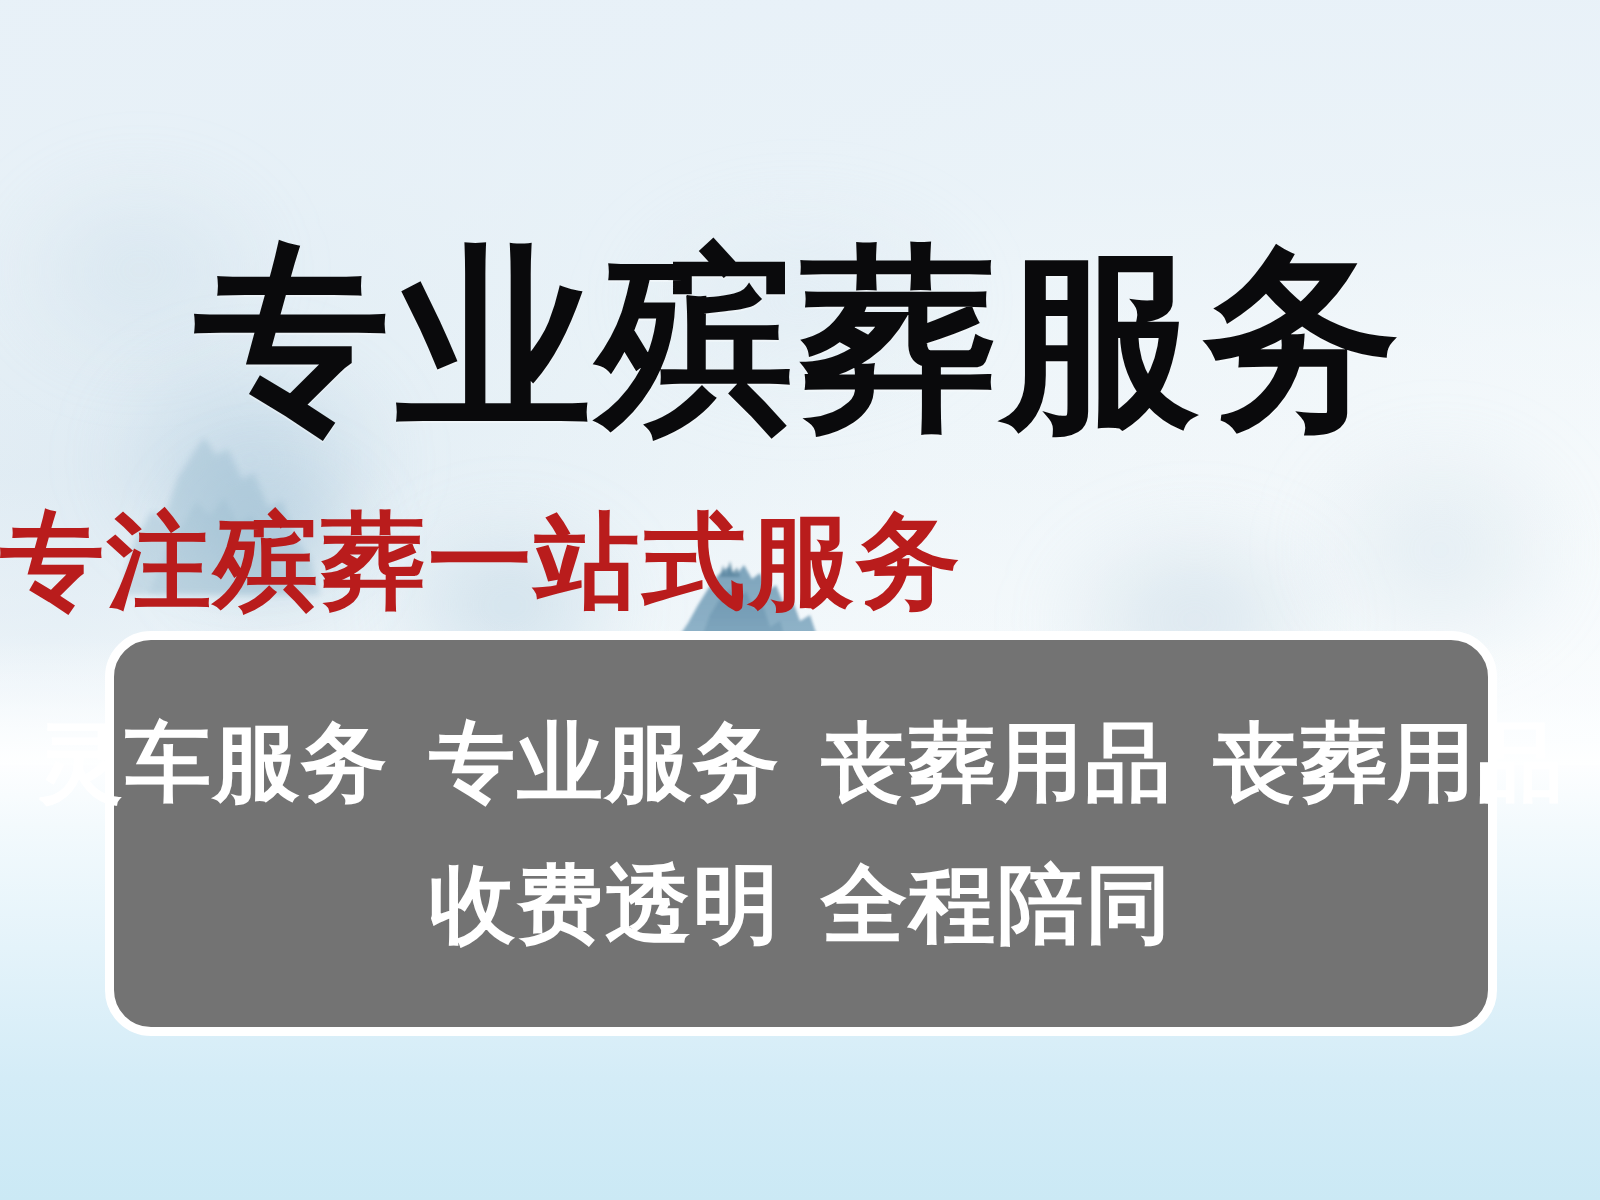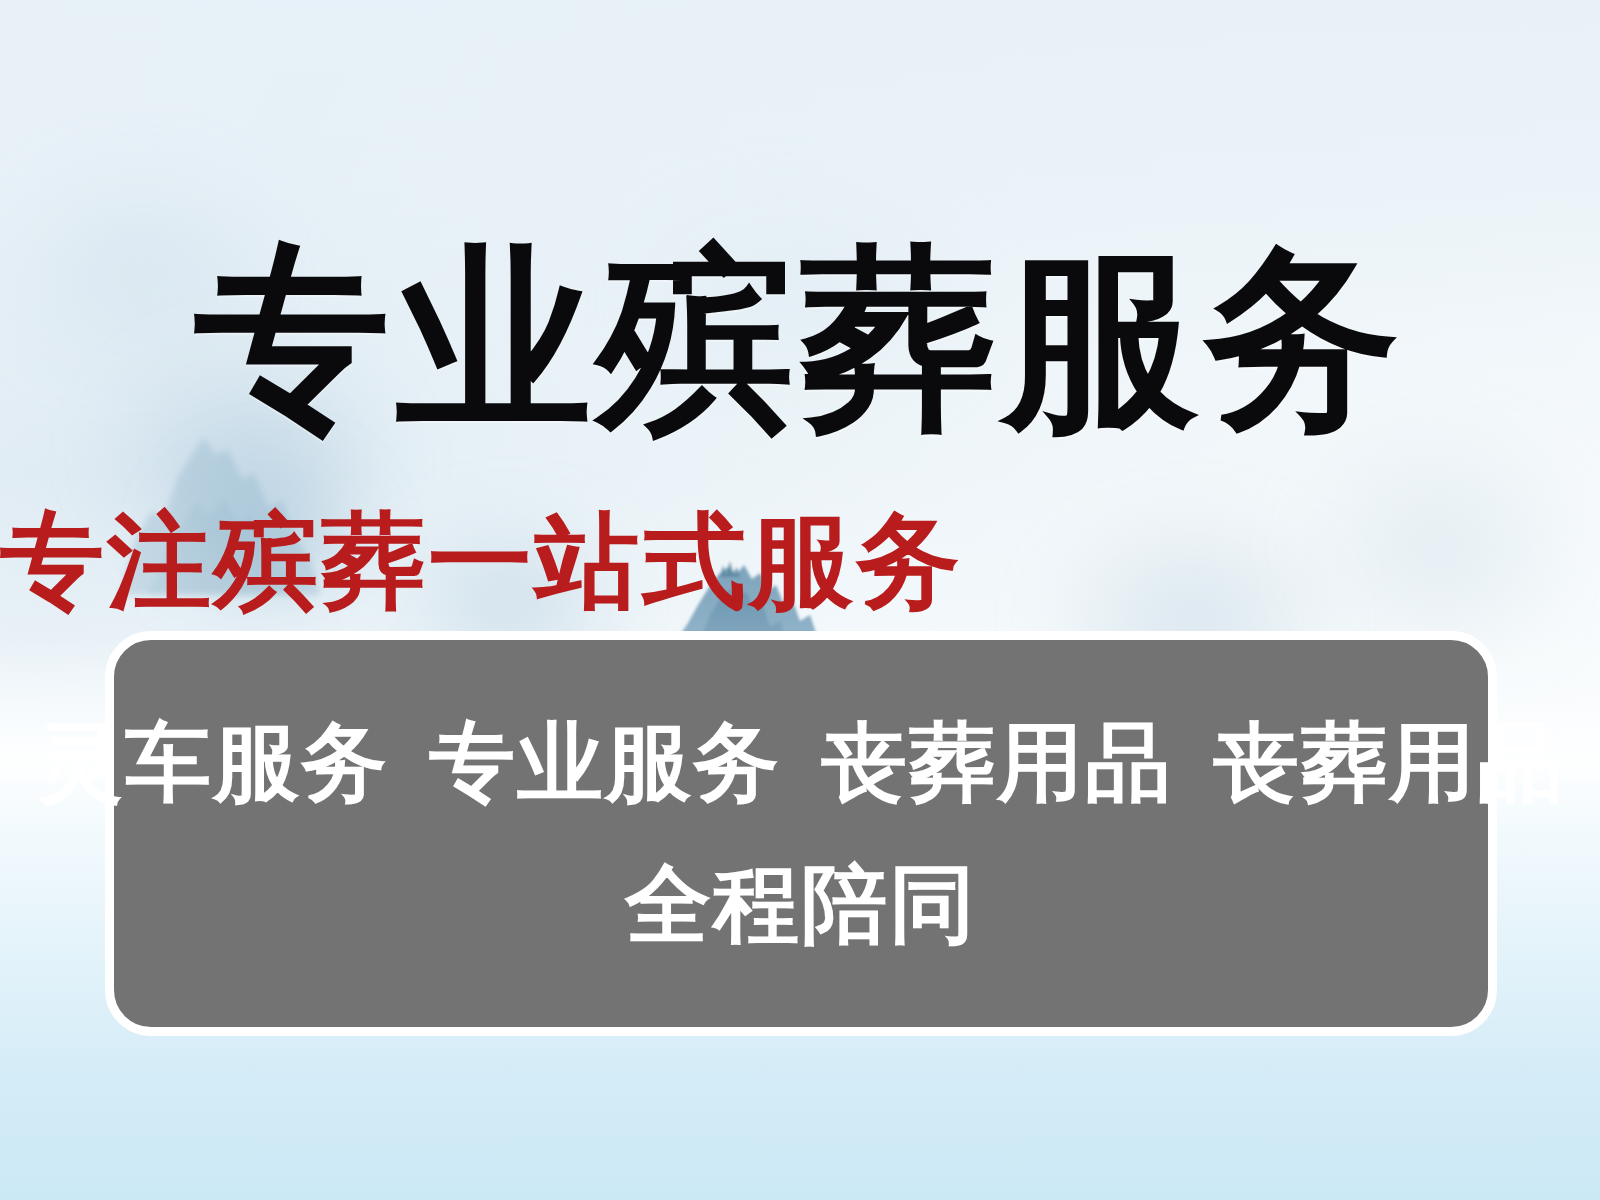--- a/index.html
+++ b/index.html
@@ -280,18 +280,19 @@
     <div class="panel">
 
       <div class="panel-row">
         <span class="panel-item">灵车服务</span>
         <span class="panel-item">专业服务</span>
         <span class="panel-item">丧葬用品</span>
         <span class="panel-item">丧葬用品</span>
       </div>
 
       <div class="panel-row">
+        <span class="panel-item">收费透明</span>
         <span class="panel-item">全程陪同</span>
       </div>
 
     </div>
   </div>
 </div>
 
 </body></html>

